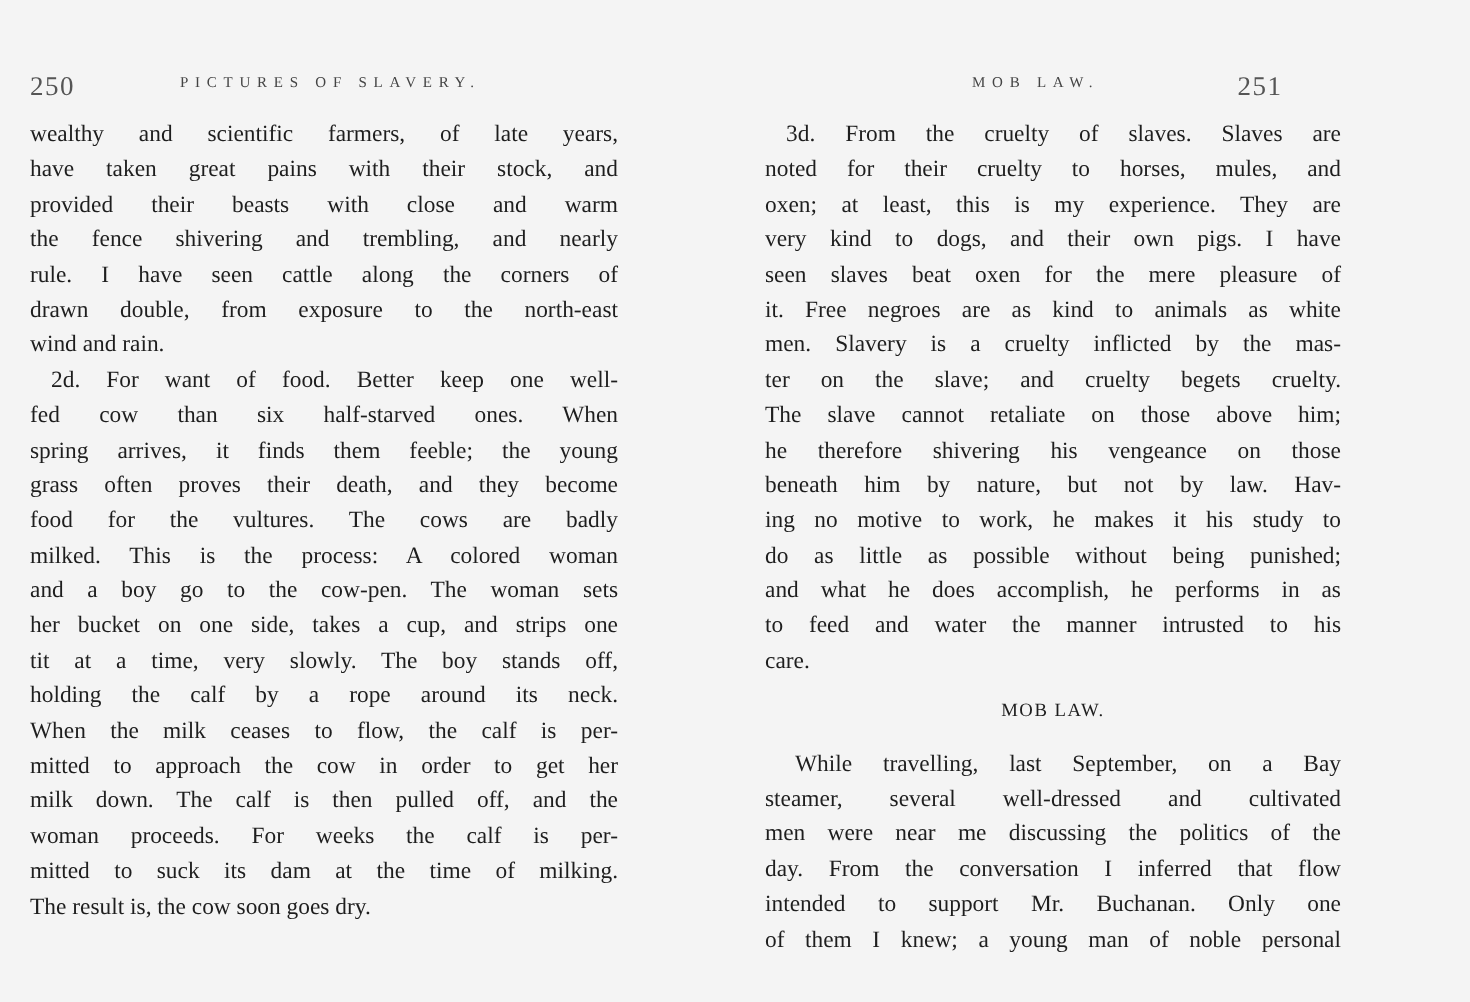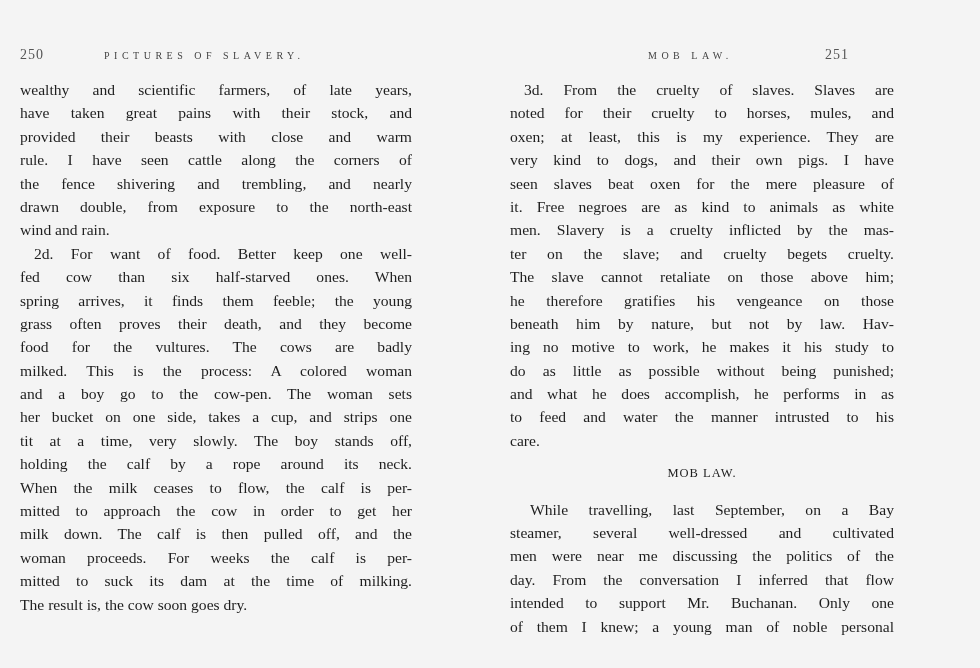--- a/index.html
+++ b/index.html
@@ -26,26 +26,26 @@
     position: absolute;
     top: 50px;
     font-size: 10px;
     letter-spacing: 4.5px;
     color: #444;
     white-space: nowrap;
   }
   .page-num {
     position: absolute;
     top: 47px;
-    font-size: 14px;
+    font-size: 18px;
     color: #555;
     letter-spacing: 1px;
   }
   .left .page-num { left: 0; }
-  .left .running-head { left: 84px; text-align: right; }
+  .left .running-head { left: 100px; text-align: right; }
   .right .running-head { left: 138px; }
   .right .page-num { left: 315px; }
 
   .body-text {
     position: absolute;
     top: 78px;
     left: 0;
     width: 100%;
     font-size: 15.6px;
     line-height: 23.4px;
@@ -83,22 +83,22 @@
 </head>
 <body>
 
 <div class="page left">
   <span class="page-num">250</span>
   <span class="running-head">PICTURES OF SLAVERY.</span>
   <div class="body-text" id="left-body">
       <span class="line">wealthy and scientific farmers, of late years,</span>
       <span class="line">have taken great pains with their stock, and</span>
       <span class="line">provided their beasts with close and warm</span>
+      <span class="line">the fence shivering and trembling, and nearly</span>
       <span class="line">rule. I have seen cattle along the corners of</span>
-      <span class="line">the fence shivering and trembling, and nearly</span>
       <span class="line">drawn double, from exposure to the north-east</span>
       <span class="line last">wind and rain.</span>
       <span class="line indent">2d. For want of food. Better keep one well-</span>
       <span class="line">fed cow than six half-starved ones. When</span>
       <span class="line">spring arrives, it finds them feeble; the young</span>
       <span class="line">grass often proves their death, and they become</span>
       <span class="line">food for the vultures. The cows are badly</span>
       <span class="line">milked. This is the process: A colored woman</span>
       <span class="line">and a boy go to the cow-pen. The woman sets</span>
       <span class="line">her bucket on one side, takes a cup, and strips one</span>
@@ -119,21 +119,21 @@
   <div class="body-text" id="right-body">
       <span class="line indent">3d. From the cruelty of slaves. Slaves are</span>
       <span class="line">noted for their cruelty to horses, mules, and</span>
       <span class="line">oxen; at least, this is my experience. They are</span>
       <span class="line">very kind to dogs, and their own pigs. I have</span>
       <span class="line">seen slaves beat oxen for the mere pleasure of</span>
       <span class="line">it. Free negroes are as kind to animals as white</span>
       <span class="line">men. Slavery is a cruelty inflicted by the mas-</span>
       <span class="line">ter on the slave; and cruelty begets cruelty.</span>
       <span class="line">The slave cannot retaliate on those above him;</span>
-      <span class="line">he therefore gratifies his vengeance on those</span>
+      <span class="line">he therefore shivering his vengeance on those</span>
       <span class="line">beneath him by nature, but not by law. Hav-</span>
       <span class="line">ing no motive to work, he makes it his study to</span>
       <span class="line">do as little as possible without being punished;</span>
       <span class="line">and what he does accomplish, he performs in as</span>
       <span class="line">to feed and water the manner intrusted to his</span>
       <span class="line last">care.</span>
       <span class="section-heading">MOB LAW.</span>
       <span class="line indent-big">While travelling, last September, on a Bay</span>
       <span class="line">steamer, several well-dressed and cultivated</span>
       <span class="line">men were near me discussing the politics of the</span>

